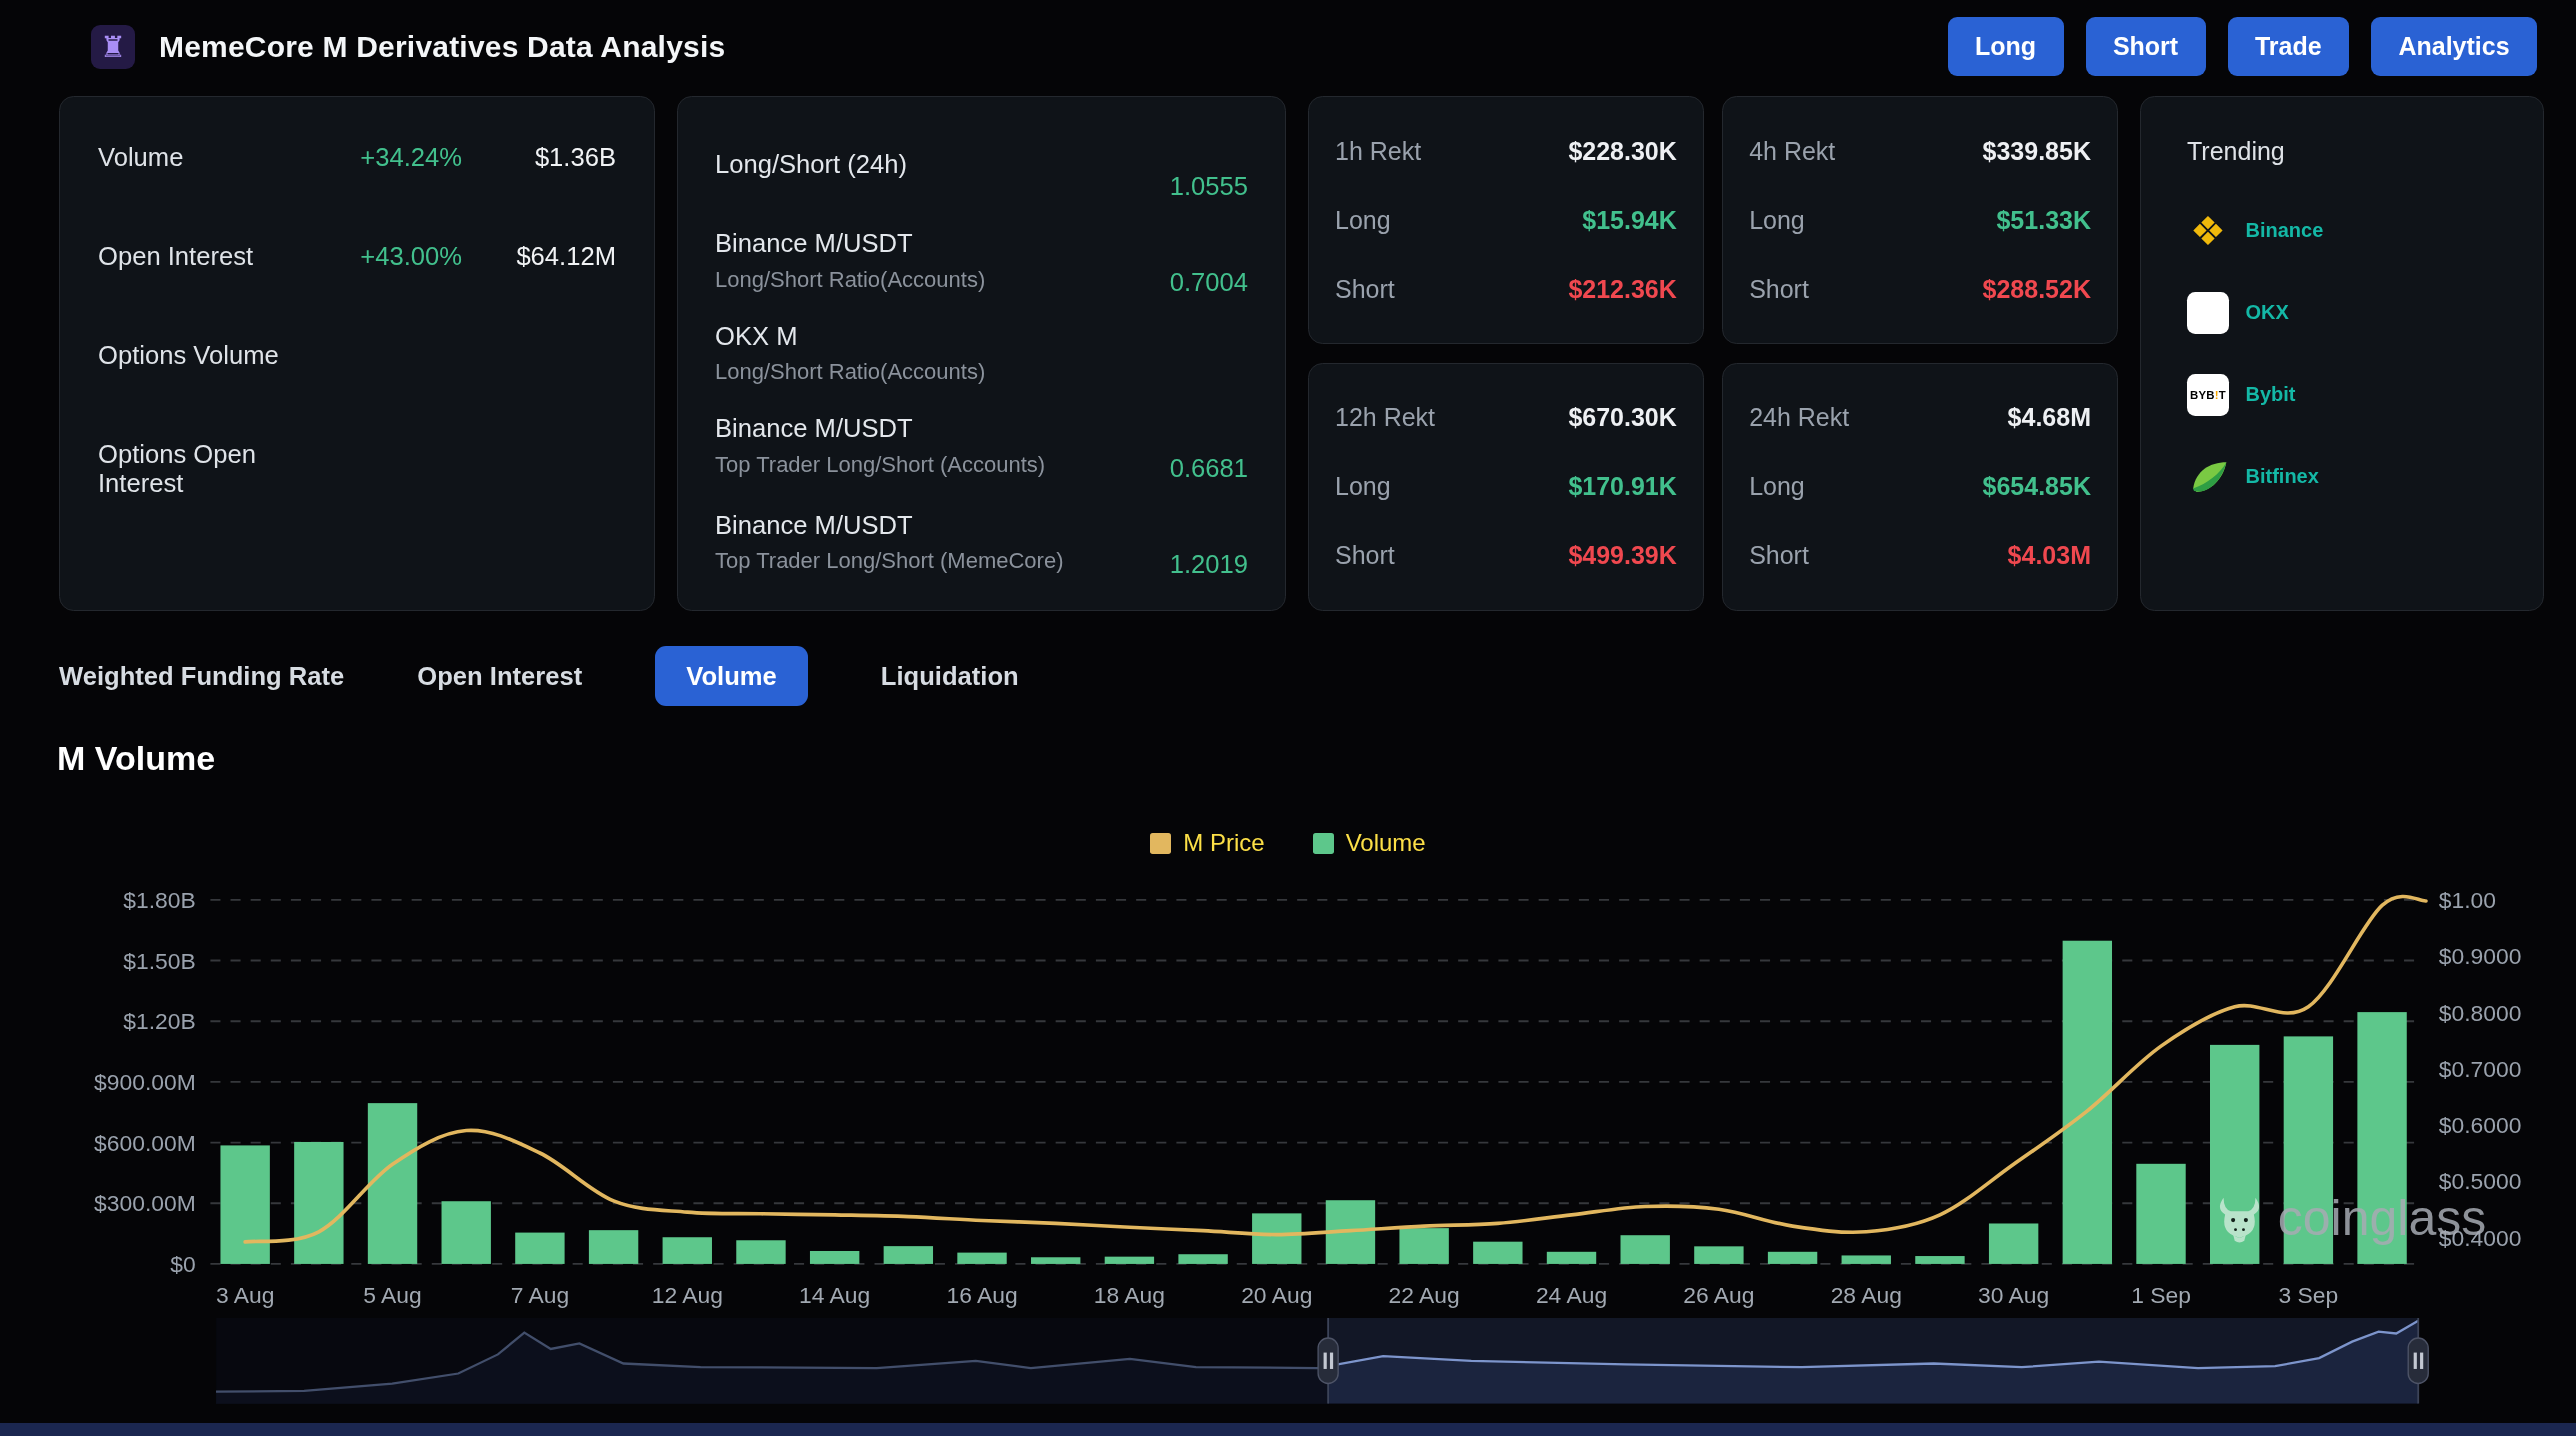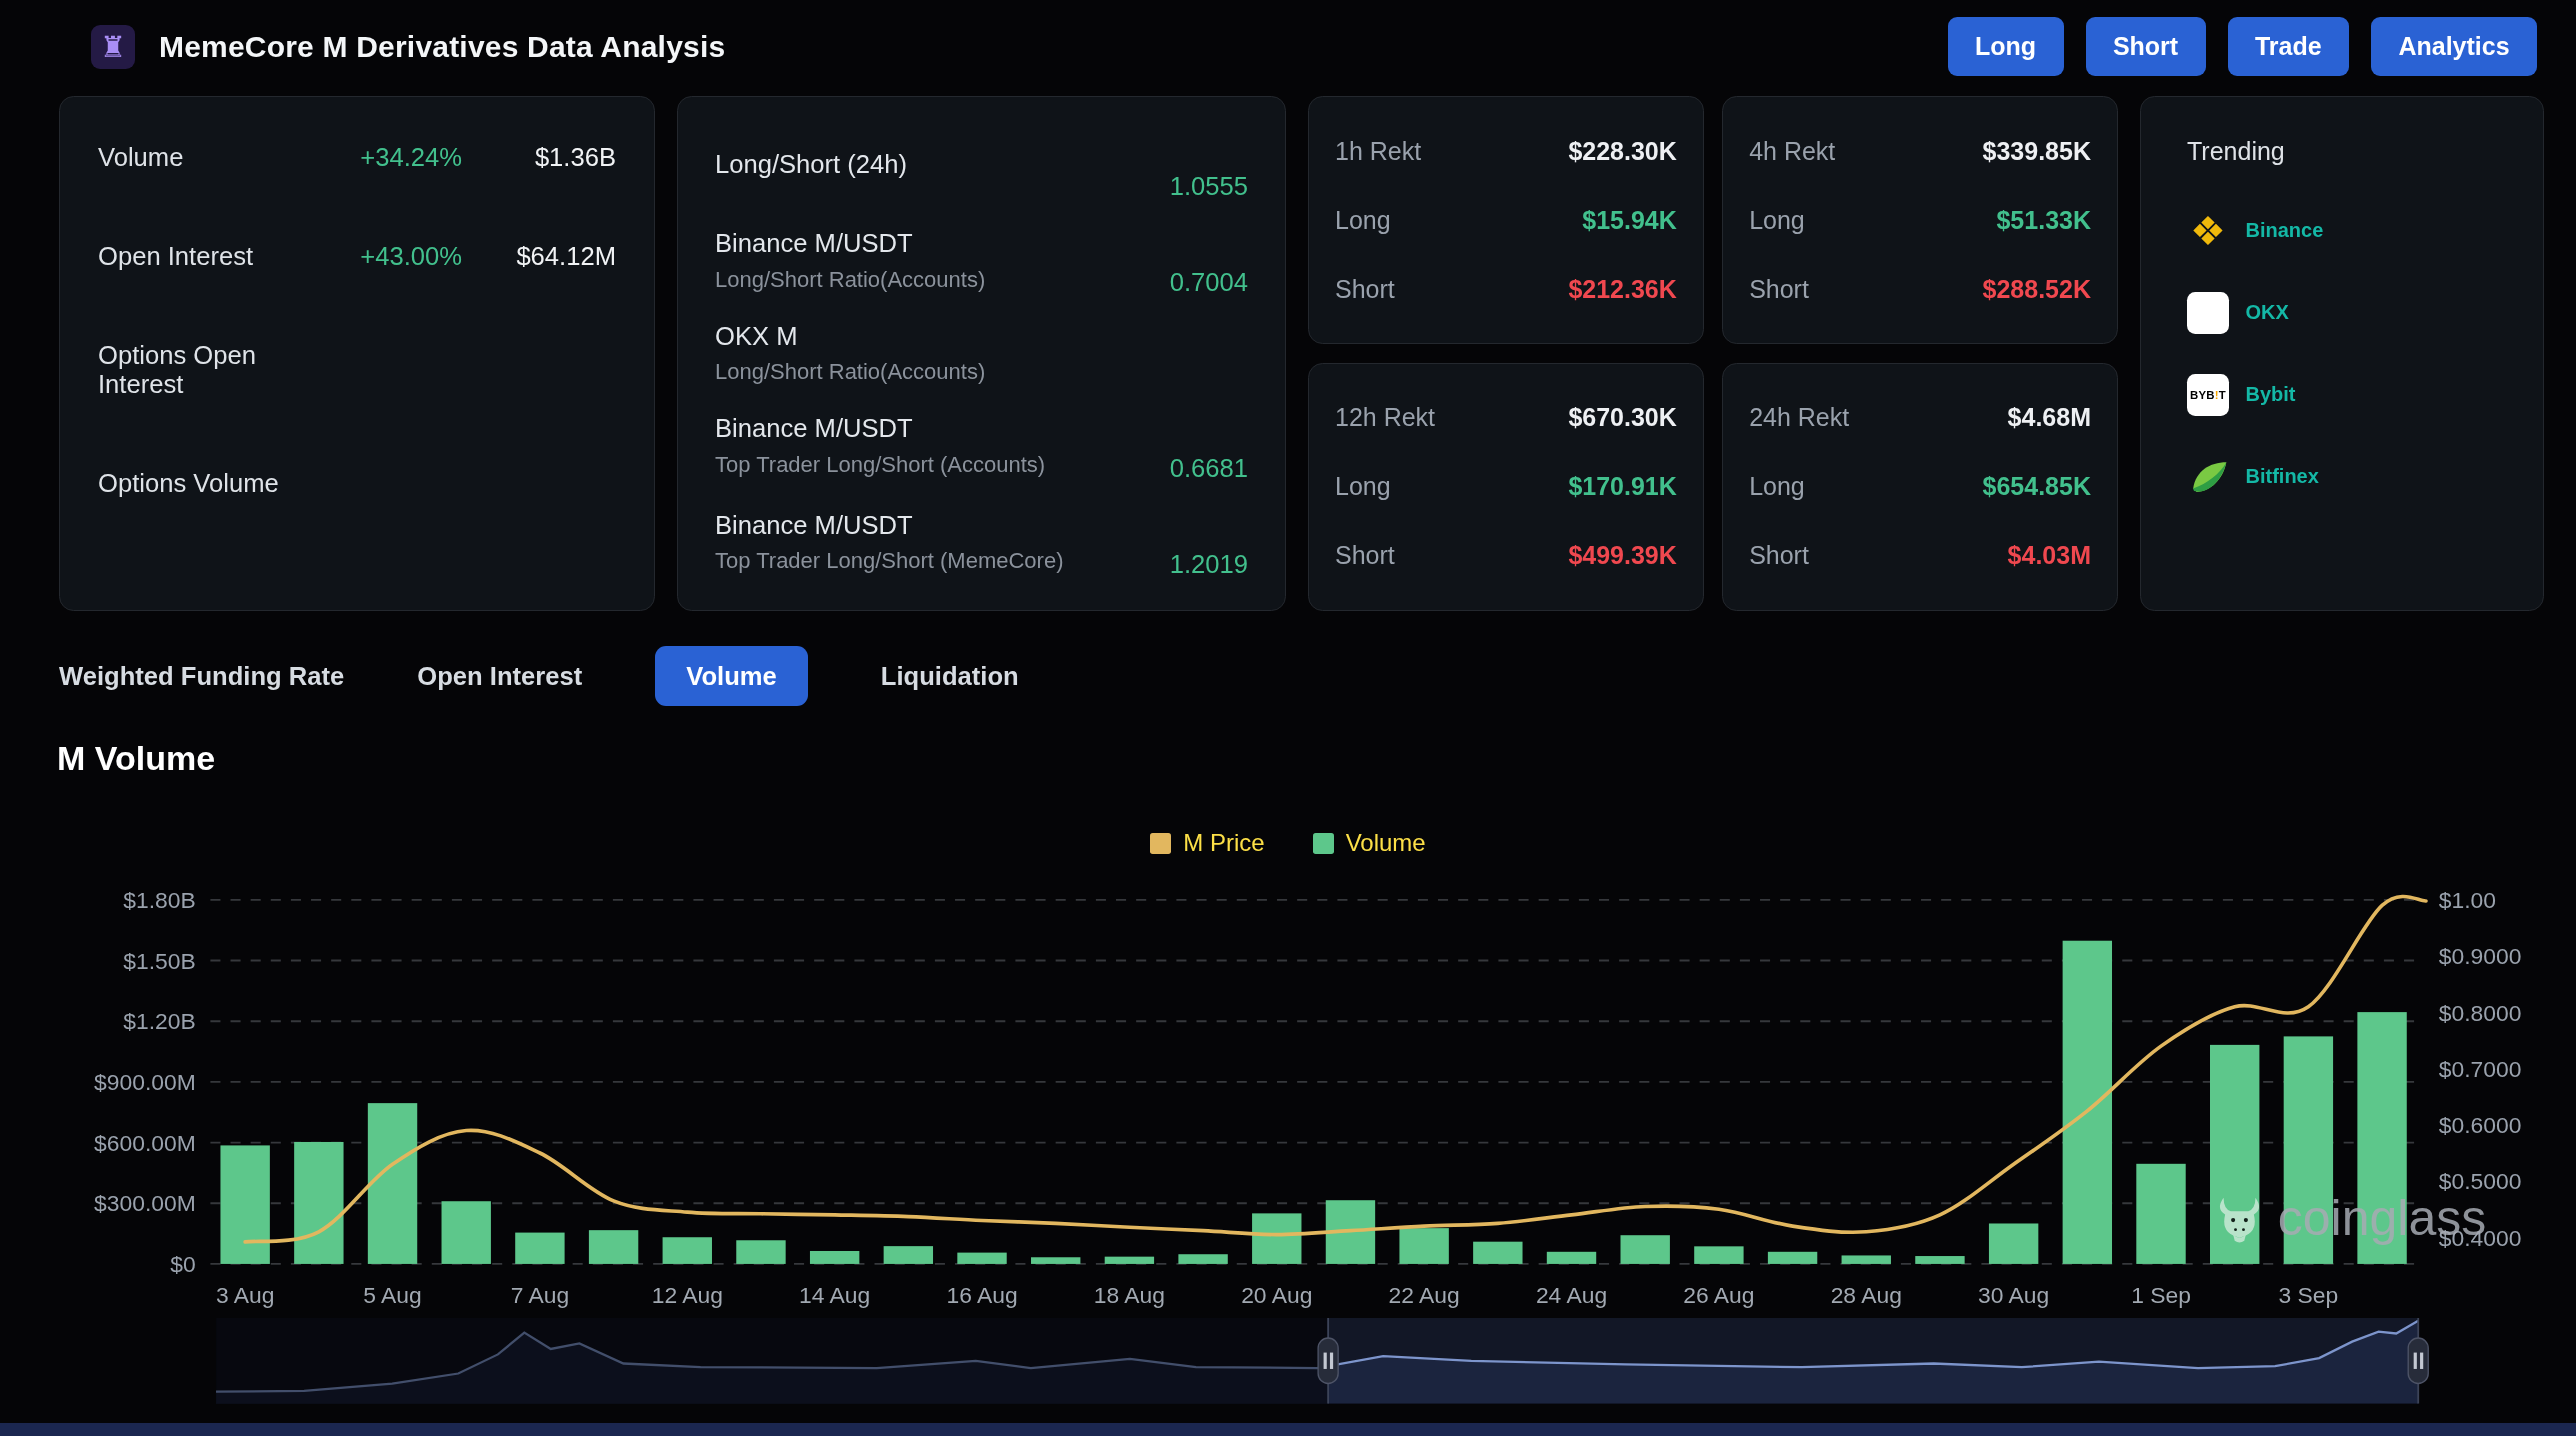--- a/index.html
+++ b/index.html
@@ -90,26 +90,26 @@
         <span class="stat-label">Volume</span>
         <span class="stat-change">+34.24%</span>
         <span class="stat-value">$1.36B</span>
       </div>
       <div class="stat-row">
         <span class="stat-label">Open Interest</span>
         <span class="stat-change">+43.00%</span>
         <span class="stat-value">$64.12M</span>
       </div>
       <div class="stat-row">
-        <span class="stat-label">Options Open Interest</span>
+        <span class="stat-label">Options Volume</span>
         <span class="stat-change"></span>
         <span class="stat-value"></span>
       </div>
       <div class="stat-row">
-        <span class="stat-label">Options Volume</span>
+        <span class="stat-label">Options Open Interest</span>
         <span class="stat-change"></span>
         <span class="stat-value"></span>
       </div>
     </div>
 
     <div class="card ratio-card">
       <div class="ratio-row">
         <div class="ratio-left">
           <div class="ratio-title">Long/Short (24h)</div>
         </div>

